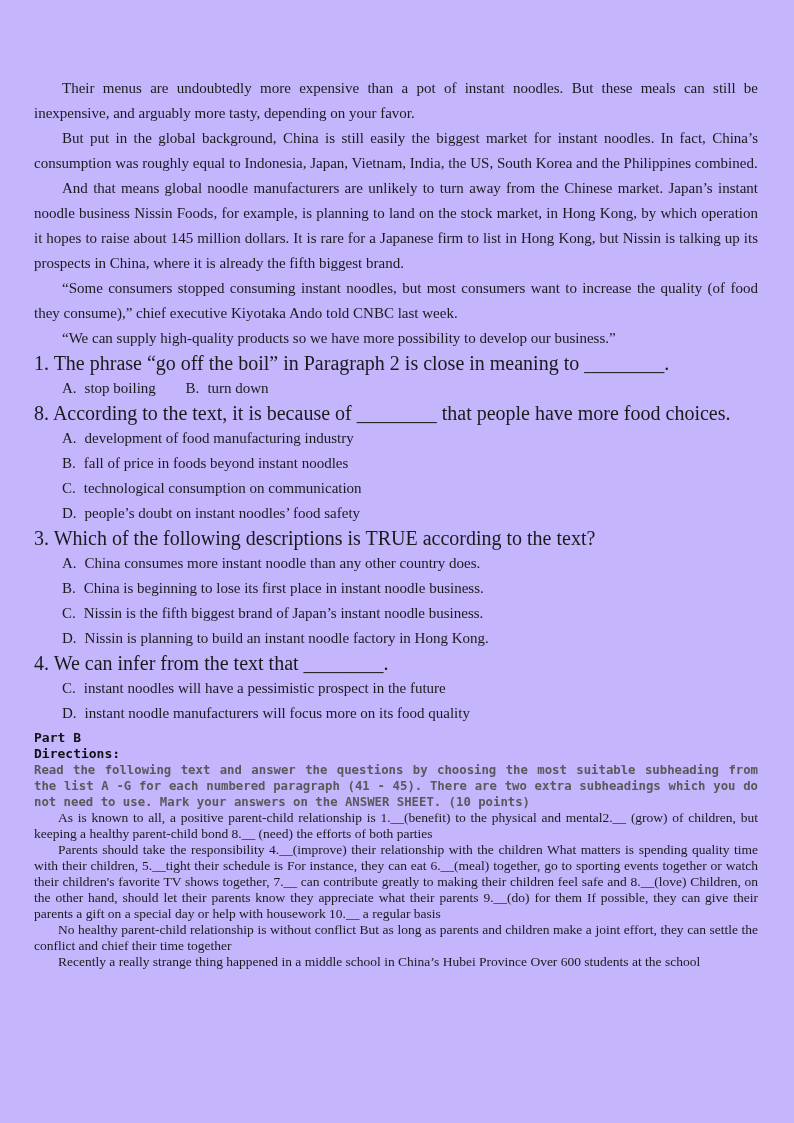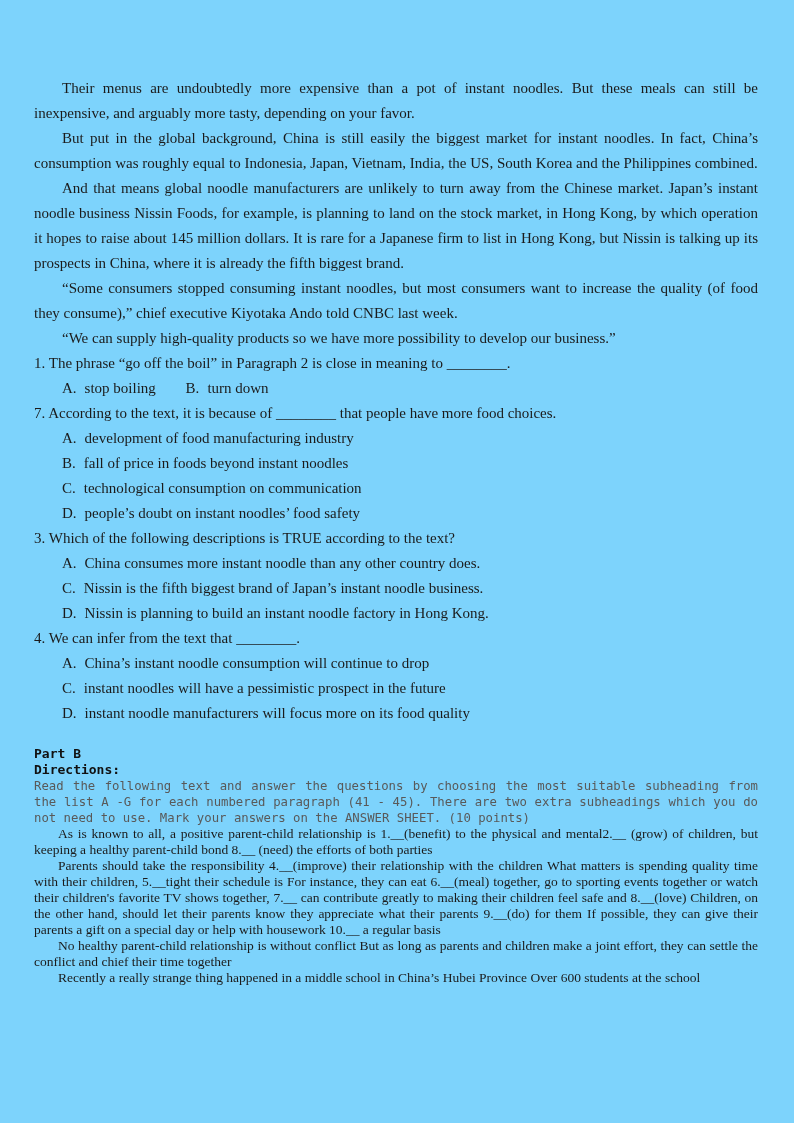--- a/index.html
+++ b/index.html
@@ -1,40 +1,40 @@
 <!DOCTYPE html>
 <html><head>
 <meta charset="utf-8">
 <style>
   html,body { margin:0; padding:0; background:#e8e8e8; }
   .page {
-    width:794px; height:1123px; margin:0 auto; background:#7dd3fc;
+    width:794px; height:1123px; margin:0 auto; background:#c4b5fd;
     box-sizing:border-box; padding:76px 36px 0 34px;
     font-family:"Liberation Serif", serif; color:#1b1b1b; overflow:hidden;
   }
   
   .para {
     margin:0; font-size:15px; line-height:25px;
     text-align:justify; text-indent:28px;
   }
   
-  .q-stem { font-size:15px; line-height:25px; }
+  .q-stem { font-size:20px; line-height:25px; }
   .opt-row { font-size:15px; line-height:25px; white-space:nowrap; }
   .option { display:inline-block;margin-left:28px; }
   .opt-row .option + .option { margin-left:26px; }
   .opt-label { display:inline-block; margin-right:8px; }
   
-  .part-b { margin-top:20px; }
+  .part-b { margin-top:4px; }
   .pb-head {
     font-family:"DejaVu Sans Mono", monospace; font-weight:bold;
     font-size:13px; line-height:16px; margin:0; color:#111111;
   }
   .directions {
     font-family:"DejaVu Sans Mono", monospace; font-size:12.3px;
-    line-height:16px; margin:0; color:#595959; text-align:justify;
+    line-height:16px; margin:0; color:#595959; text-align:justify;font-weight:bold;
   }
   .pb-para {
     margin:0; font-size:13.5px; line-height:16px;
     text-align:justify; text-indent:24px; color:#1b1b1b;
   }
 </style>
 </head>
 <body>
 
 <div class="page">
@@ -48,37 +48,37 @@
 
     <div class="q">
       <div class="q-stem">1. The phrase “go off the boil” in Paragraph 2 is close in meaning to ________.</div>
       <div class="opt-row">
         <span class="option"><span class="opt-label">A.</span><span>stop boiling</span></span>
         <span class="option"><span class="opt-label">B.</span><span>turn down</span></span>
       </div>
     </div>
 
     <div class="q">
-      <div class="q-stem">7. According to the text, it is because of ________ that people have more food choices.</div>
+      <div class="q-stem">8. According to the text, it is because of ________ that people have more food choices.</div>
       <div class="opt-row"><span class="option"><span class="opt-label">A.</span><span>development of food manufacturing industry</span></span></div>
       <div class="opt-row"><span class="option"><span class="opt-label">B.</span><span>fall of price in foods beyond instant noodles</span></span></div>
       <div class="opt-row"><span class="option"><span class="opt-label">C.</span><span>technological consumption on communication</span></span></div>
       <div class="opt-row"><span class="option"><span class="opt-label">D.</span><span>people’s doubt on instant noodles’ food safety</span></span></div>
     </div>
 
     <div class="q">
       <div class="q-stem">3. Which of the following descriptions is TRUE according to the text?</div>
       <div class="opt-row"><span class="option"><span class="opt-label">A.</span><span>China consumes more instant noodle than any other country does.</span></span></div>
+      <div class="opt-row"><span class="option"><span class="opt-label">B.</span><span>China is beginning to lose its first place in instant noodle business.</span></span></div>
       <div class="opt-row"><span class="option"><span class="opt-label">C.</span><span>Nissin is the fifth biggest brand of Japan’s instant noodle business.</span></span></div>
       <div class="opt-row"><span class="option"><span class="opt-label">D.</span><span>Nissin is planning to build an instant noodle factory in Hong Kong.</span></span></div>
     </div>
 
     <div class="q">
       <div class="q-stem">4. We can infer from the text that ________.</div>
-      <div class="opt-row"><span class="option"><span class="opt-label">A.</span><span>China’s instant noodle consumption will continue to drop</span></span></div>
       <div class="opt-row"><span class="option"><span class="opt-label">C.</span><span>instant noodles will have a pessimistic prospect in the future</span></span></div>
       <div class="opt-row"><span class="option"><span class="opt-label">D.</span><span>instant noodle manufacturers will focus more on its food quality</span></span></div>
     </div>
   </section>
 
   <section class="part-b">
     <p class="pb-head">Part B</p>
     <p class="pb-head">Directions:</p>
     <p class="directions">Read the following text and answer the questions by choosing the most suitable subheading from the list A -G for each numbered paragraph (41 - 45). There are two extra subheadings which you do not need to use. Mark your answers on the ANSWER SHEET. (10 points)</p>
     <p class="pb-para">As is known to all, a positive parent-child relationship is 1.__(benefit) to the physical and mental2.__ (grow) of children, but keeping a healthy parent-child bond 8.__ (need) the efforts of both parties</p>

